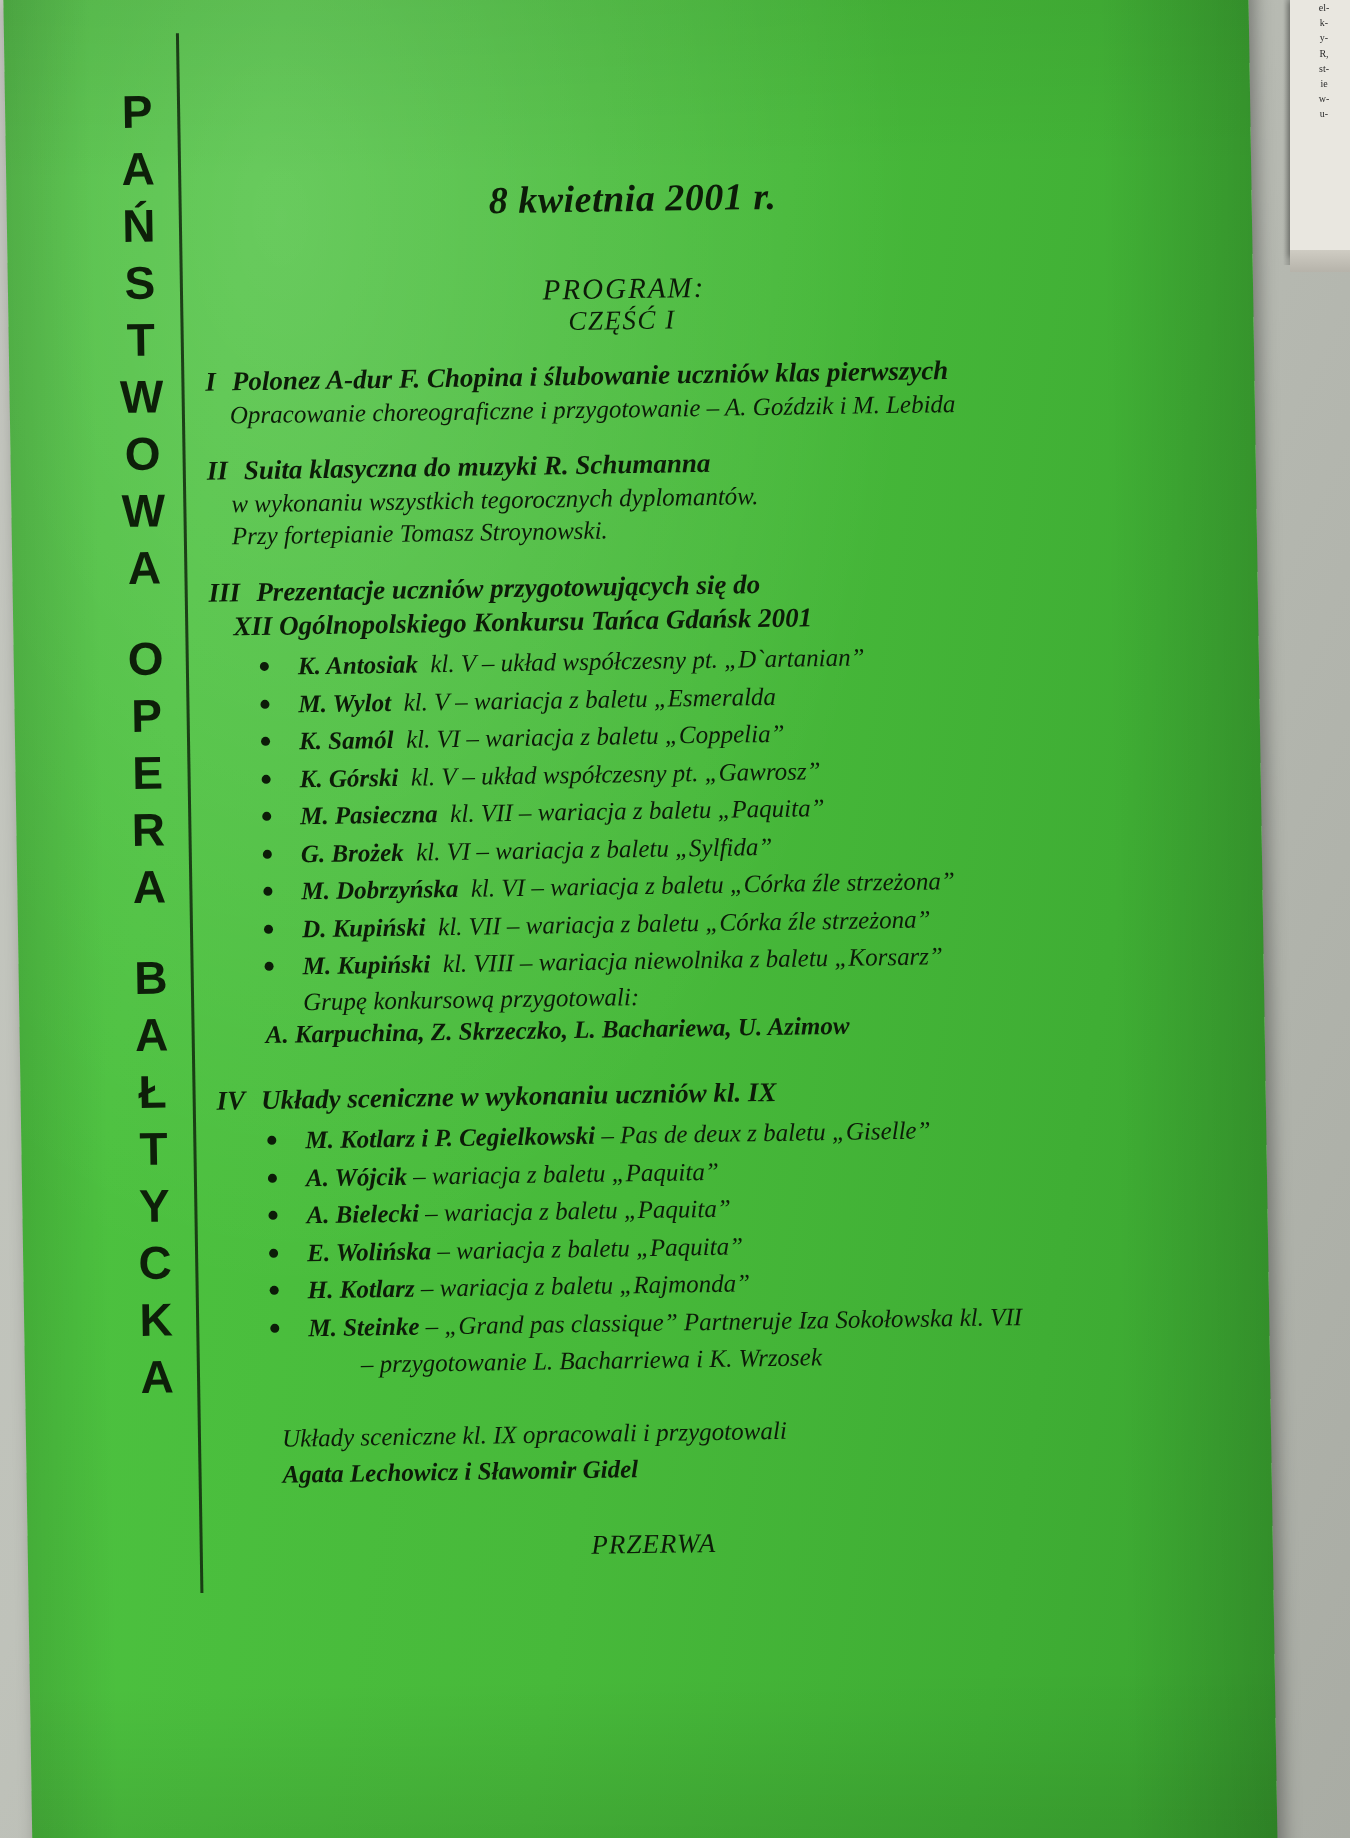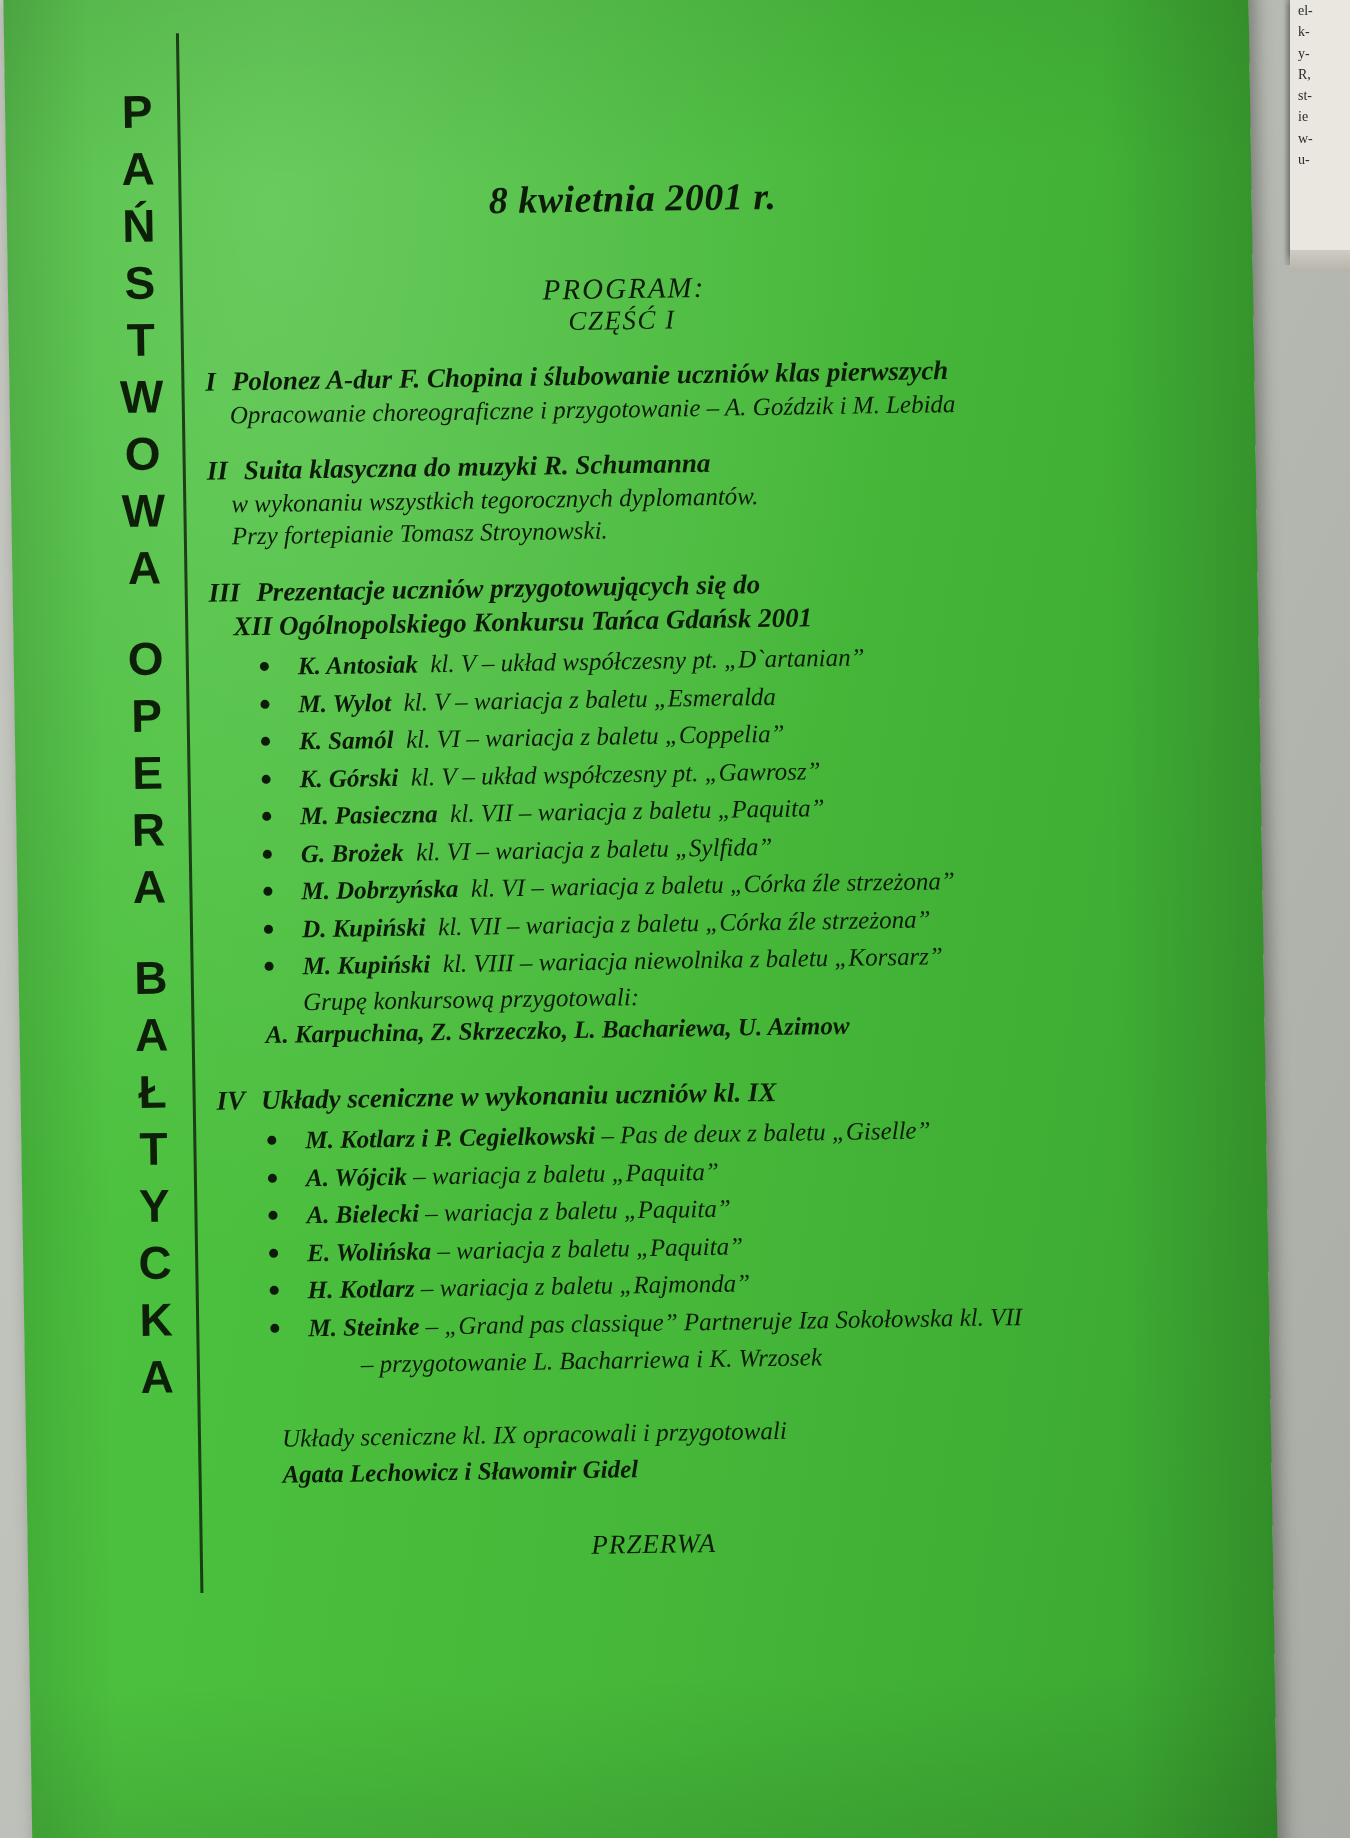--- a/index.html
+++ b/index.html
@@ -27,24 +27,25 @@
     position: absolute;
     left: 1290px;
     top: 0;
     width: 60px;
     height: 255px;
     background: #e9e7e0;
     box-shadow: -2px 2px 5px rgba(0,0,0,.25);
   }
   #right-page .rp-line {
     font-family: "Liberation Serif", serif;
-    font-size: 14px;
+    font-size: 10px;
     color: #2b2b2b;
     padding-left: 8px;
     line-height: 1.52;
+    text-align: center;
   }
   #right-page-shadow {
     position: absolute;
     left: 1283px;
     top: 0;
     width: 10px;
     height: 265px;
     background: linear-gradient(90deg, rgba(0,0,0,0) 0%, rgba(0,0,0,.28) 100%);
   }
   #right-page-bottom {

